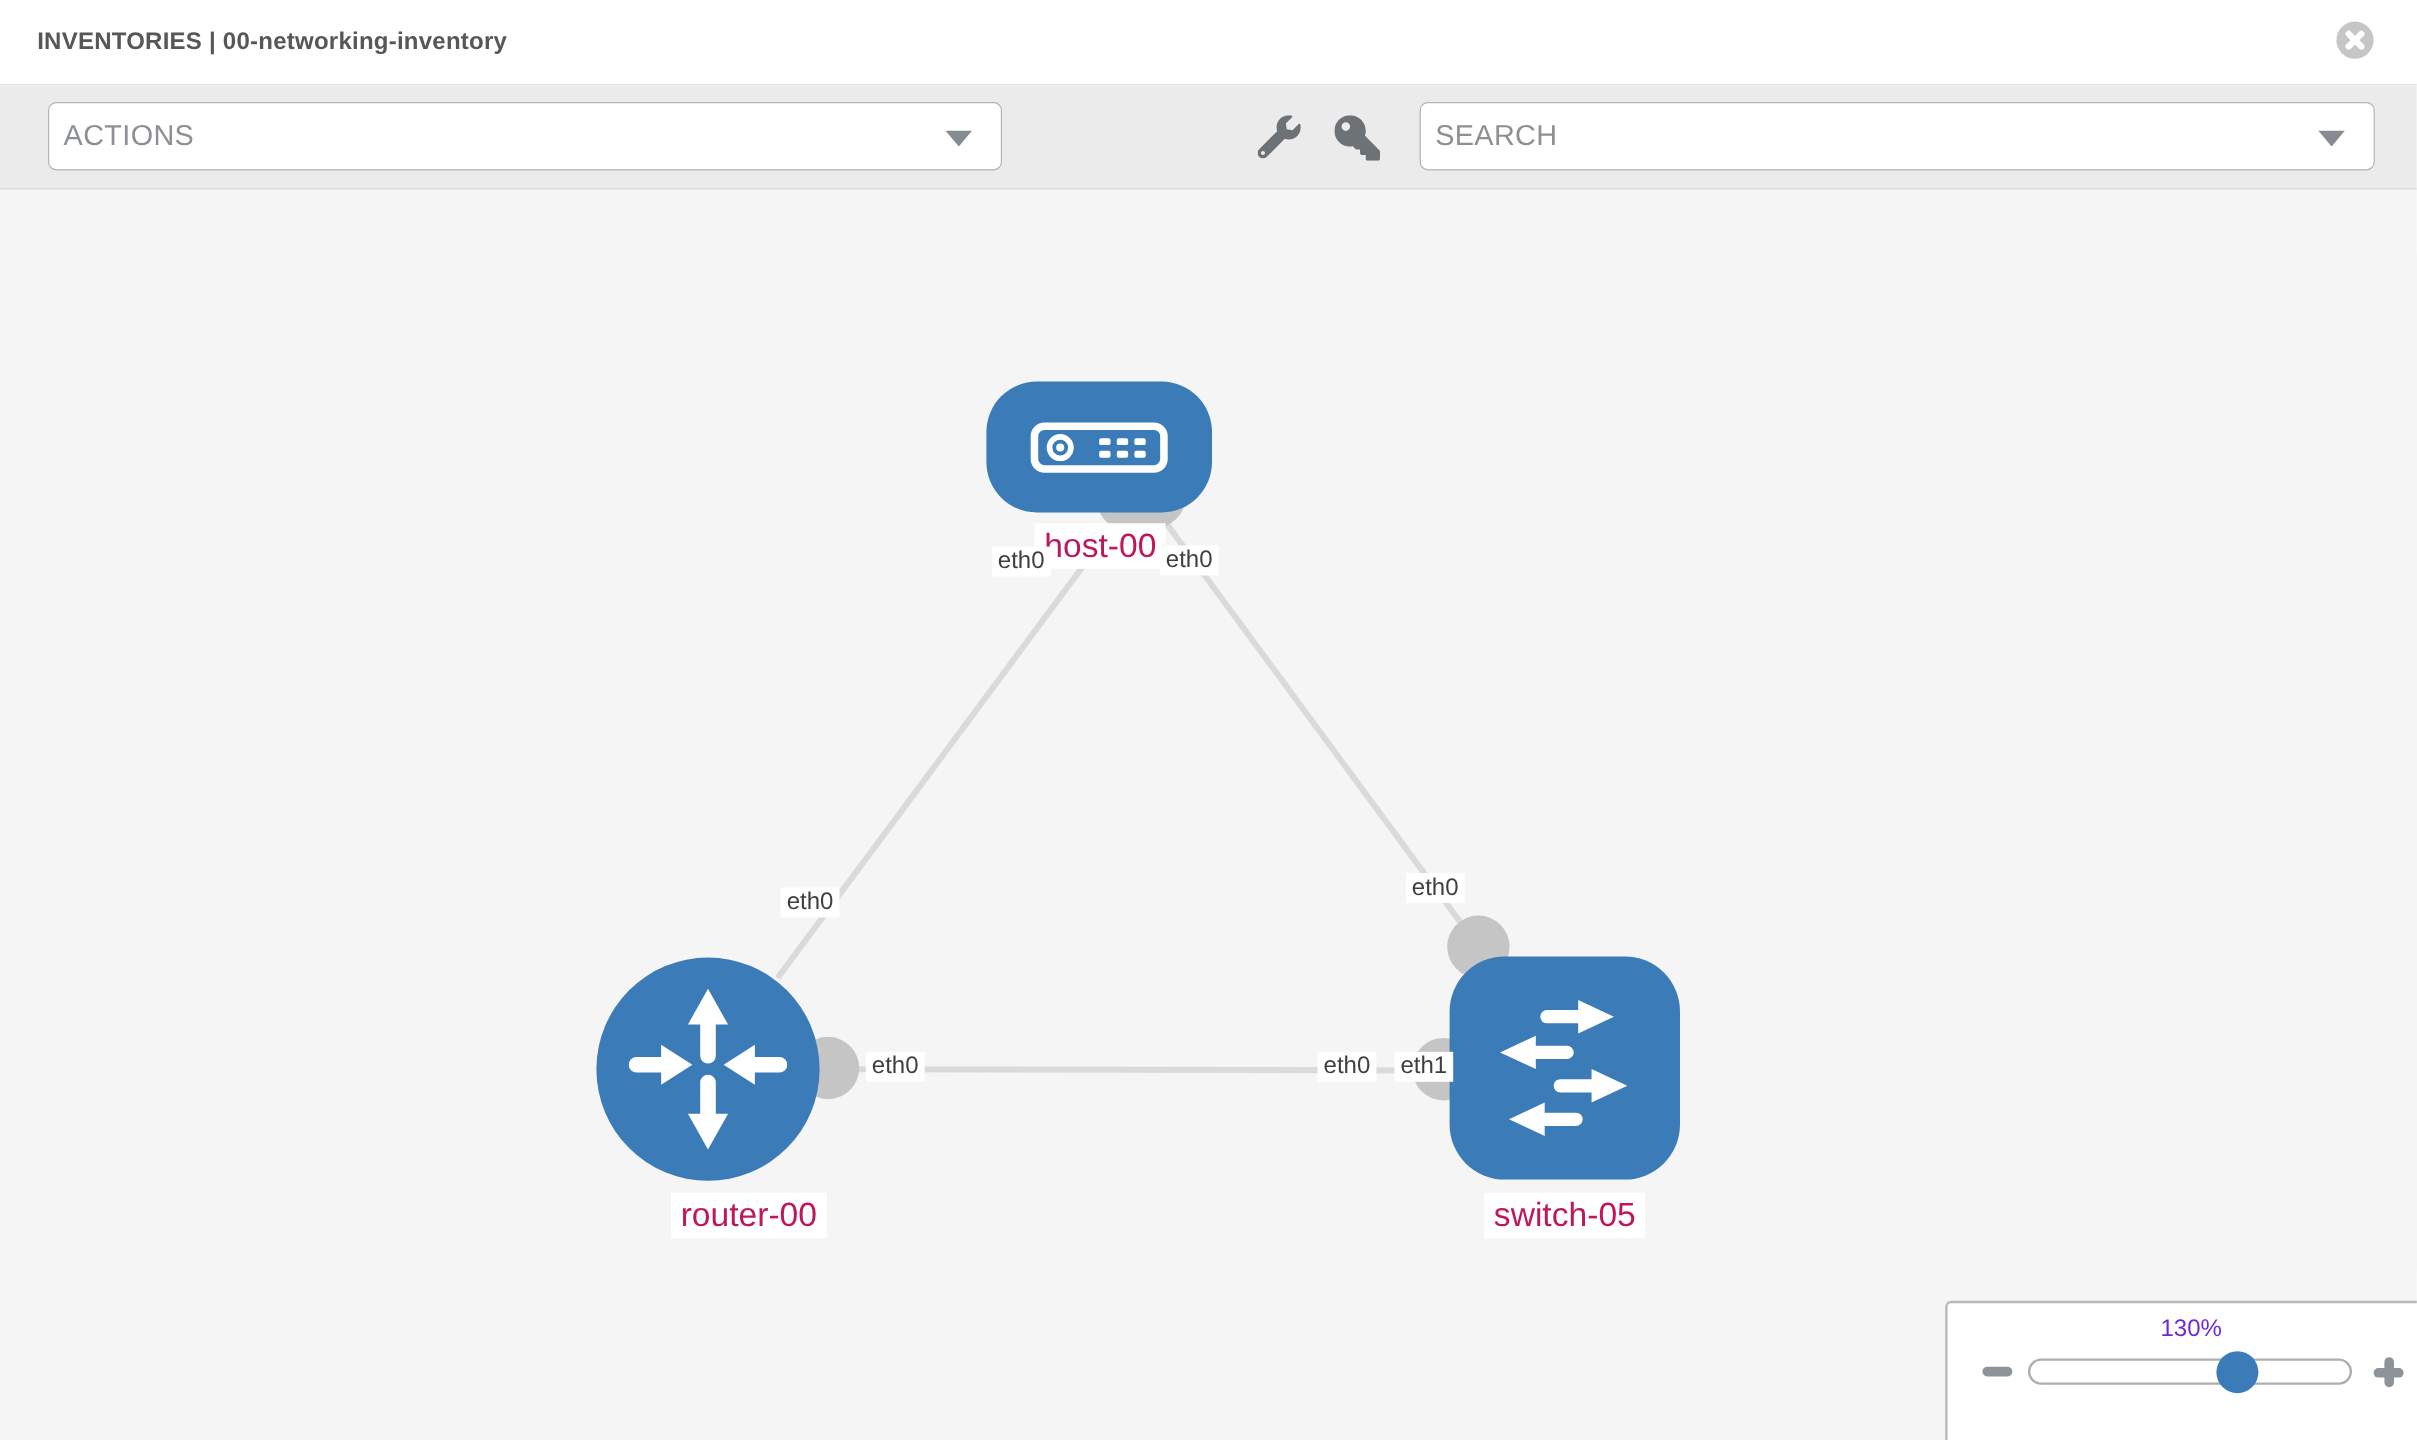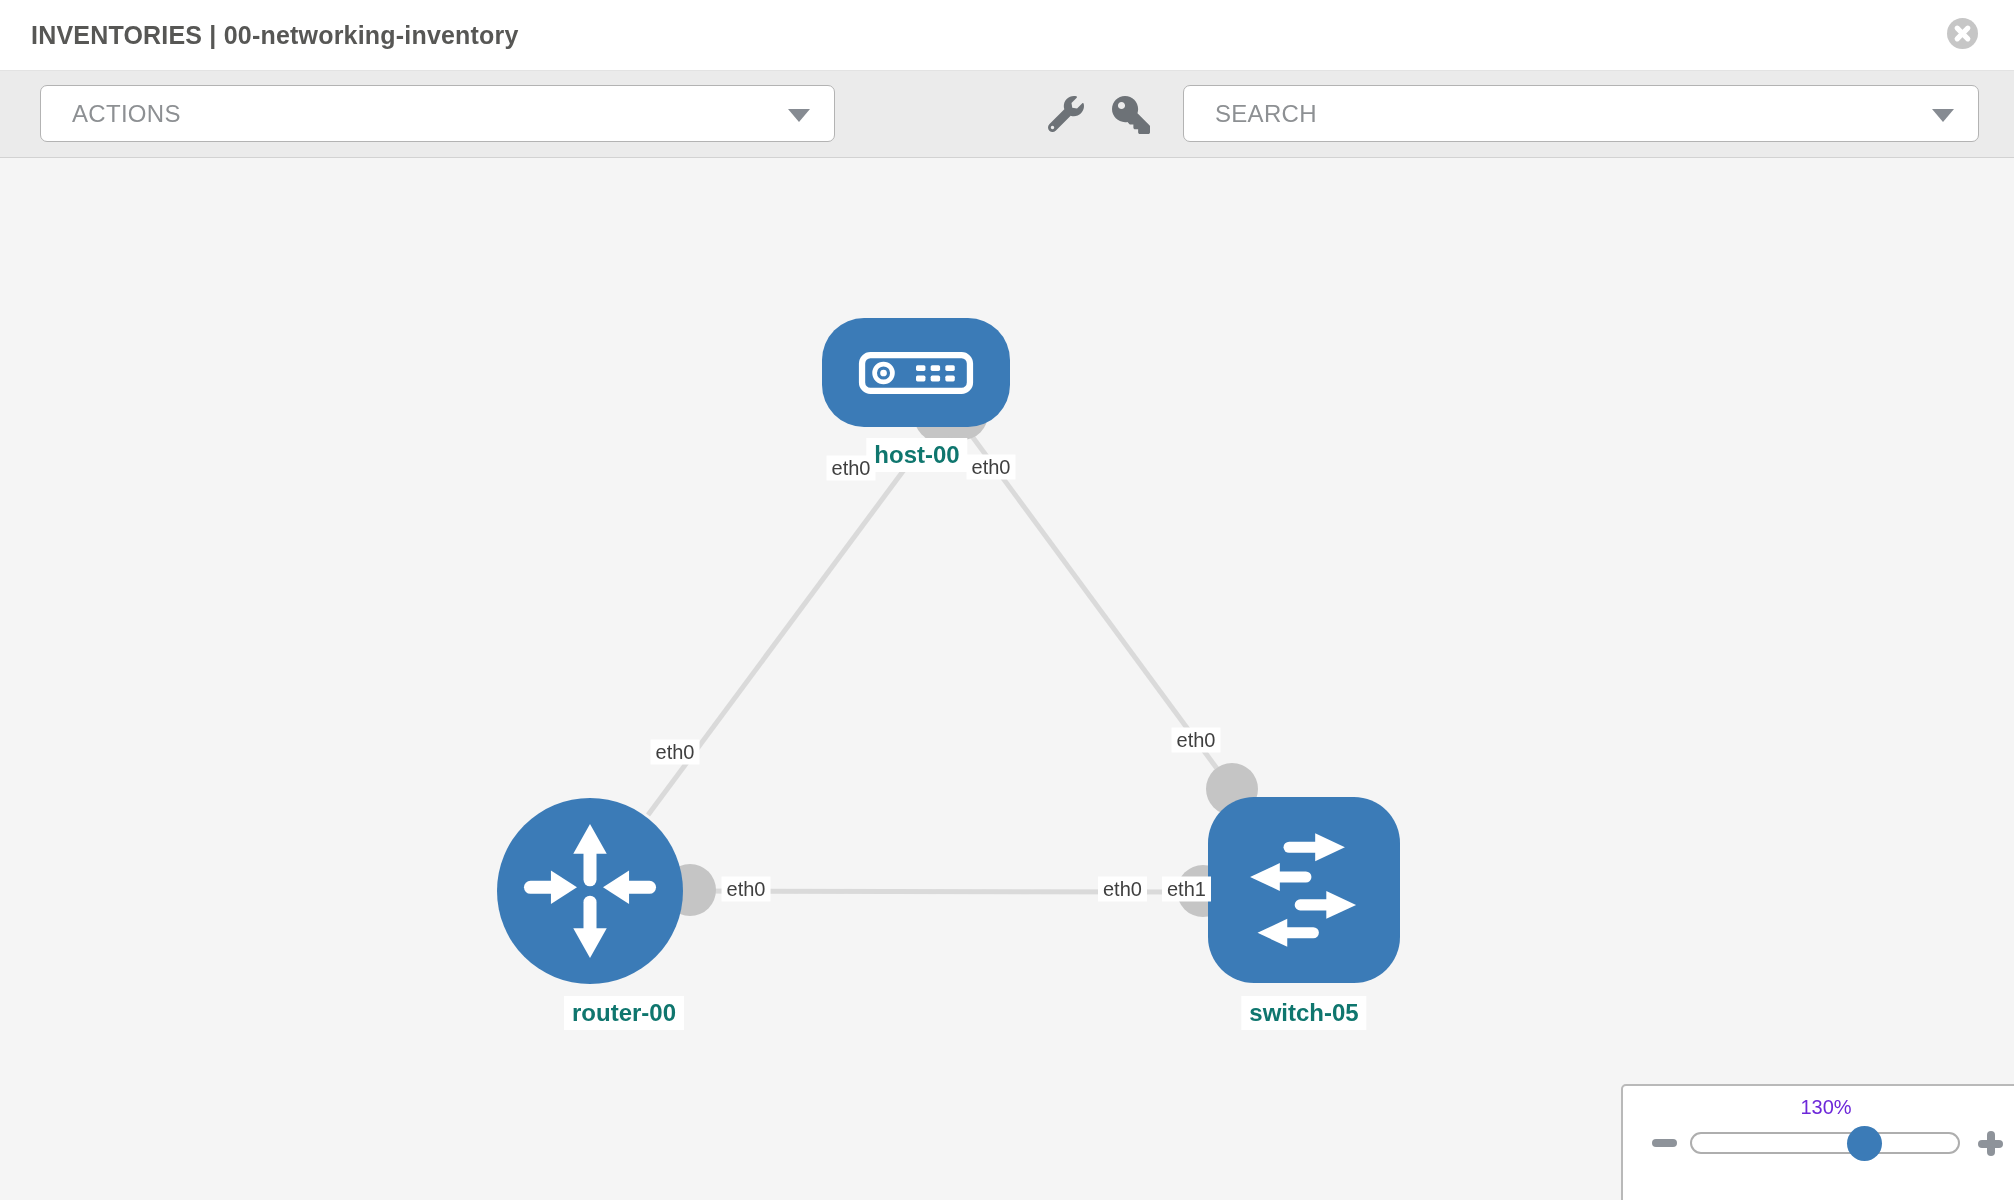--- a/index.html
+++ b/index.html
@@ -1,42 +1,42 @@
 <!DOCTYPE html>
 <html><head>
 <meta charset="utf-8">
 <style>
   html,body{margin:0;padding:0;background:#fff;}
   body{width:2014px;height:1200px;overflow:hidden;font-family:"Liberation Sans",sans-serif;}
   .app{position:relative;width:2014px;height:1200px;background:#fff;}
 
   
   .hdr{position:absolute;left:0;top:0;width:100%;height:70px;background:#fff;border-bottom:1px solid #e3e3e3;}
-  .hdr-title{position:absolute;left:31px;top:50%;transform:translateY(-50%);font-size:25px;font-weight:bold;color:#575755;letter-spacing:.2px;}
+  .hdr-title{position:absolute;left:31px;top:50%;transform:translateY(-50%);font-size:20px;font-weight:bold;color:#575755;letter-spacing:.2px;}
   .close-btn{position:absolute;right:36px;top:18px;width:31px;height:31px;border-radius:50%;background:#c6c6c6;cursor:pointer;display:flex;align-items:center;justify-content:center;}
 
   
   .toolbar{position:absolute;left:0;top:71px;width:100%;height:86px;background:#ebebeb;border-bottom:1px solid #d2d2d2;}
   .dropdown{position:absolute;top:14px;height:57px;background:#fff;border:1px solid #b3b3b3;border-radius:7px;display:flex;align-items:center;box-sizing:border-box;cursor:pointer;}
-  .dd-label{margin-left:31px;font-size:24px;color:#8d9093;letter-spacing:.3px;}
+  .dd-label{margin-left:12px;font-size:24px;color:#8d9093;letter-spacing:.3px;}
   .dd-caret{position:absolute;right:24px;top:50%;transform:translateY(-38%);width:0;height:0;border-left:11px solid transparent;border-right:11px solid transparent;border-top:13px solid #868b92;}
   .dd-actions{left:40px;width:795px;}
   .dd-search{left:1183px;width:796px;text-align:center;}
   .tool-icon{position:absolute;top:96px;cursor:pointer;}
 
   
   .canvas{position:absolute;left:0;top:158px;width:100%;height:1042px;background:#f5f5f5;}
   .edge-layer{position:absolute;left:0;top:0;pointer-events:none;}
 
   .node{position:absolute;background:#3b7bb7;display:flex;align-items:center;justify-content:center;cursor:pointer;z-index:2;}
   .node-host{left:822px;top:318px;width:188px;height:109px;border-radius:42px;}
   .node-router{left:497px;top:798px;width:186px;height:186px;border-radius:50%;}
   .node-switch{left:1208px;top:797px;width:192px;height:186px;border-radius:46px;}
 
-  .node-label{position:absolute;transform:translate(-50%,-50%);background:#fff;color:#0f766e;font-size:24px;padding:3px 8px;white-space:nowrap;z-index:3;font-weight:bold;}
+  .node-label{position:absolute;transform:translate(-50%,-50%);background:#fff;color:#be185d;font-size:28px;padding:3px 8px;white-space:nowrap;z-index:3;}
   .if-label{position:absolute;transform:translate(-50%,-50%);background:#fff;color:#3f3f3f;font-size:20px;padding:1px 5px;white-space:nowrap;z-index:3;}
   .if-label-anch{position:absolute;transform:translateY(-50%);background:#fff;color:#3f3f3f;font-size:20px;padding:1px 5px;white-space:nowrap;}
 
   
   .zoom-panel{position:absolute;left:1621px;top:1084px;width:402px;height:125px;background:#fff;border:2px solid #b9b9b9;border-radius:5px;box-sizing:border-box;z-index:5;}
   .zoom-value{position:absolute;left:203px;top:10px;transform:translateX(-50%);font-size:20px;color:#6d28d9;}
   .zoom-minus{position:absolute;left:29px;top:53px;width:25px;height:8px;border-radius:4px;background:#8e939a;cursor:pointer;}
   .zoom-plus{position:absolute;left:355px;top:45px;width:25px;height:25px;cursor:pointer;}
   .zoom-plus span{position:absolute;background:#8e939a;border-radius:4px;}
   .zoom-plus .pb-h{left:0;top:8.5px;width:25px;height:8px;}

